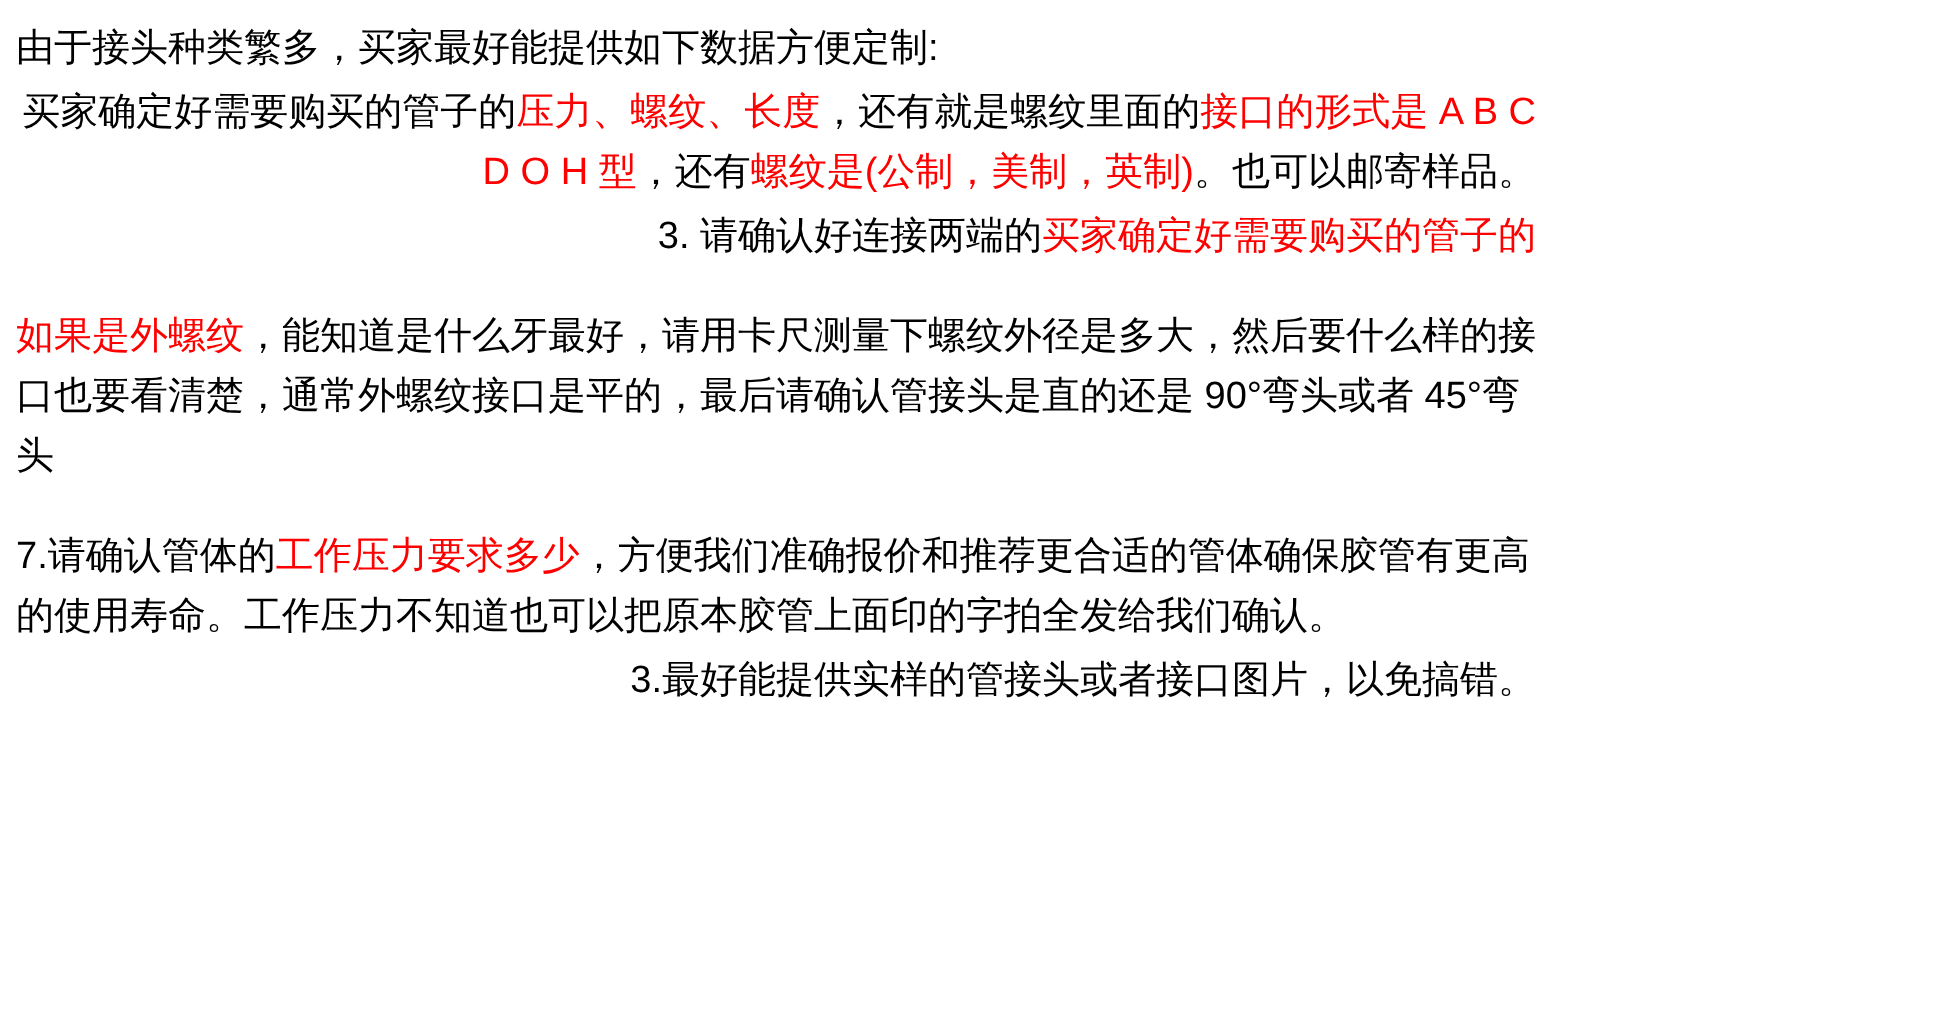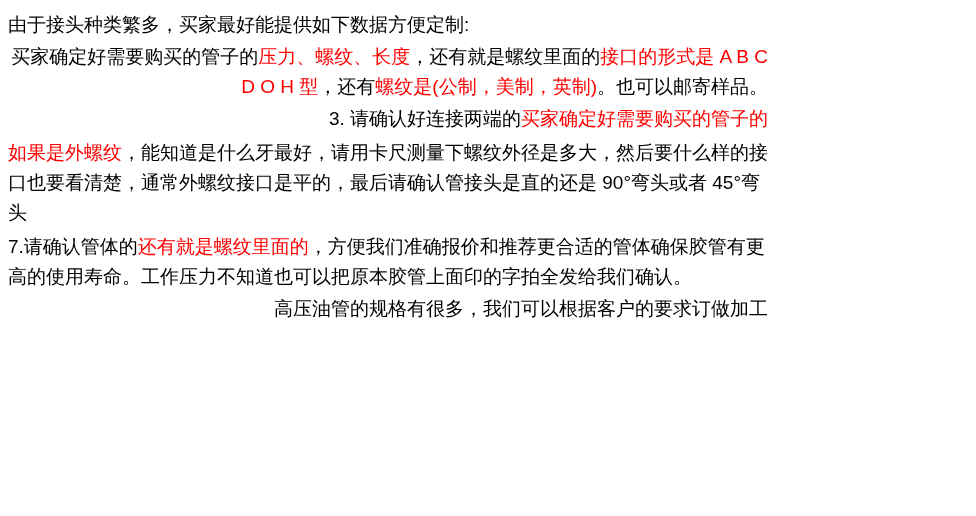--- a/index.html
+++ b/index.html
@@ -23,21 +23,21 @@
     font-size: 19px;
     line-height: 30px;
   }
   .red {
     color: #ff0000;
   }
   .blk {
     color: #000000;
   }
   .sp-top-1 { margin-top: 2px; text-align: right; }
-  .sp-top-2 { margin-top: 4px; }
+  .sp-top-2 { margin-top: 20px; }
 </style>
 </head>
 <body>
 
 <div class="doc">
   <div class="para">
     <span>由于接头种类繁多，买家最好能提供如下数据方便定制:</span>
   </div>
 
   <div class="para sp-top-1">
@@ -47,21 +47,21 @@
   <div class="para sp-top-1">
     <span class="blk">3.  请确认好连接两端的</span><span class="red">买家确定好需要购买的管子的</span>
   </div>
 
 
   <div class="para sp-top-2">
     <span class="red">如果是外螺纹</span><span class="blk">，能知道是什么牙最好，请用卡尺测量下螺纹外径是多大，然后要什么样的接口也要看清楚，通常外螺纹接口是平的，最后请确认管接头是直的还是 90°弯头或者 45°弯头</span>
   </div>
 
   <div class="para sp-top-2">
-    <span class="blk">7.请确认管体的</span><span class="red">还有就是螺纹里面的</span><span class="blk">，方便我们准确报价和推荐更合适的管体确保胶管有更高的使用寿命。工作压力不知道也可以把原本胶管上面印的字拍全发给我们确认。</span>
+    <span class="blk">7.请确认管体的</span><span class="red">工作压力要求多少</span><span class="blk">，方便我们准确报价和推荐更合适的管体确保胶管有更高的使用寿命。工作压力不知道也可以把原本胶管上面印的字拍全发给我们确认。</span>
   </div>
 
+  <div class="para sp-top-1">
+    <span class="blk">3.最好能提供实样的管接头或者接口图片，以免搞错。</span>
+  </div>
 
-  <div class="para sp-top-1">
-    <span class="blk">高压油管的规格有很多，我们可以根据客户的要求订做加工</span>
-  </div>
 
 </div>
 
 </body></html>

